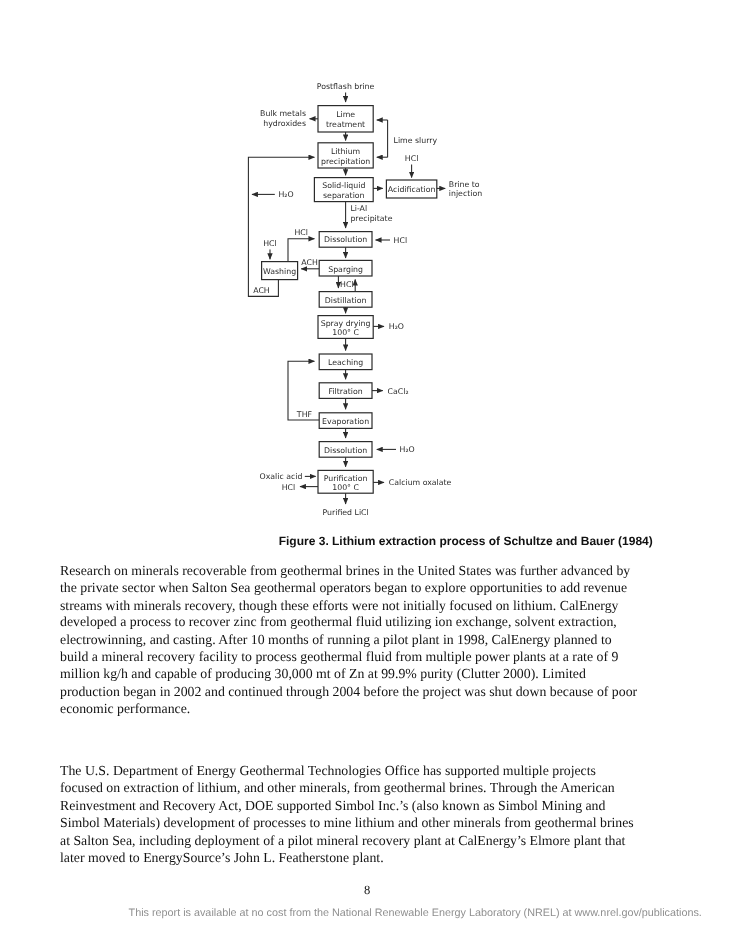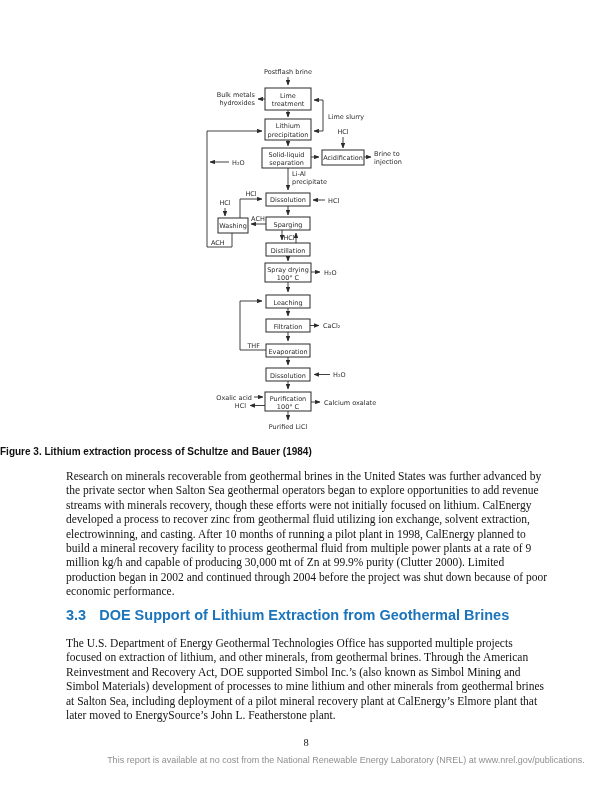--- a/index.html
+++ b/index.html
@@ -14,27 +14,27 @@
   
   .figwrap{position:absolute;top:0;left:0;width:612px;height:440px;}
   svg text{font-family:"DejaVu Sans",sans-serif;font-size:6.5px;fill:#2b2b2b;}
   svg rect{fill:#ffffff;stroke:#2b2b2b;stroke-width:1;}
   svg line, svg polyline{stroke:#2b2b2b;stroke-width:0.9;fill:none;}
   .tc{text-anchor:middle;}
   .te{text-anchor:end;}
   
   .caption{
     position:absolute;top:446px;left:0;width:544px;
-    text-align:left;
+    text-align:right;
     font-family:"Liberation Sans",sans-serif;
     font-weight:bold;font-size:10px;color:#111;
   }
   
   .para{
-    position:absolute;left:66px;width:483px;
+    position:absolute;left:50px;width:483px;
     font-size:11.5px;line-height:14.4px;color:#131313;
     text-align:left;
   }
   .p1{top:469px;}
   .p2{top:636px;}
   
   .heading{
     position:absolute;top:607px;left:66px;width:500px;
     font-family:"Liberation Sans",sans-serif;
     font-weight:bold;font-size:14.5px;color:#1c74bb;
@@ -186,22 +186,19 @@
 
     <line x1="288" y1="411" x2="288" y2="420" marker-end="url(#ah)"></line>
     <text class="tc" x="288" y="429">Purified LiCl</text>
   </svg>
   </div>
 
   <div class="caption">Figure 3. Lithium extraction process of Schultze and Bauer (1984)</div>
 
   <div class="para p1">Research on minerals recoverable from geothermal brines in the United States was further advanced by the private sector when Salton Sea geothermal operators began to explore opportunities to add revenue streams with minerals recovery, though these efforts were not initially focused on lithium. CalEnergy developed a process to recover zinc from geothermal fluid utilizing ion exchange, solvent extraction, electrowinning, and casting. After 10 months of running a pilot plant in 1998, CalEnergy planned to build a mineral recovery facility to process geothermal fluid from multiple power plants at a rate of 9 million kg/h and capable of producing 30,000 mt of Zn at 99.9% purity (Clutter 2000). Limited production began in 2002 and continued through 2004 before the project was shut down because of poor economic performance.</div>
 
-  <div class="heading">
-    <span class="num">3.3</span><span>DOE Support of Lithium Extraction from Geothermal Brines</span>
-  </div>
 
   <div class="para p2">The U.S. Department of Energy Geothermal Technologies Office has supported multiple projects focused on extraction of lithium, and other minerals, from geothermal brines. Through the American Reinvestment and Recovery Act, DOE supported Simbol Inc.’s (also known as Simbol Mining and Simbol Materials) development of processes to mine lithium and other minerals from geothermal brines at Salton Sea, including deployment of a pilot mineral recovery plant at CalEnergy’s Elmore plant that later moved to EnergySource’s John L. Featherstone plant.</div>
 
   <div class="pagenum">8</div>
   <div class="footnote">This report is available at no cost from the National Renewable Energy Laboratory (NREL) at www.nrel.gov/publications.</div>
 
 </div>
 
 </body></html>

